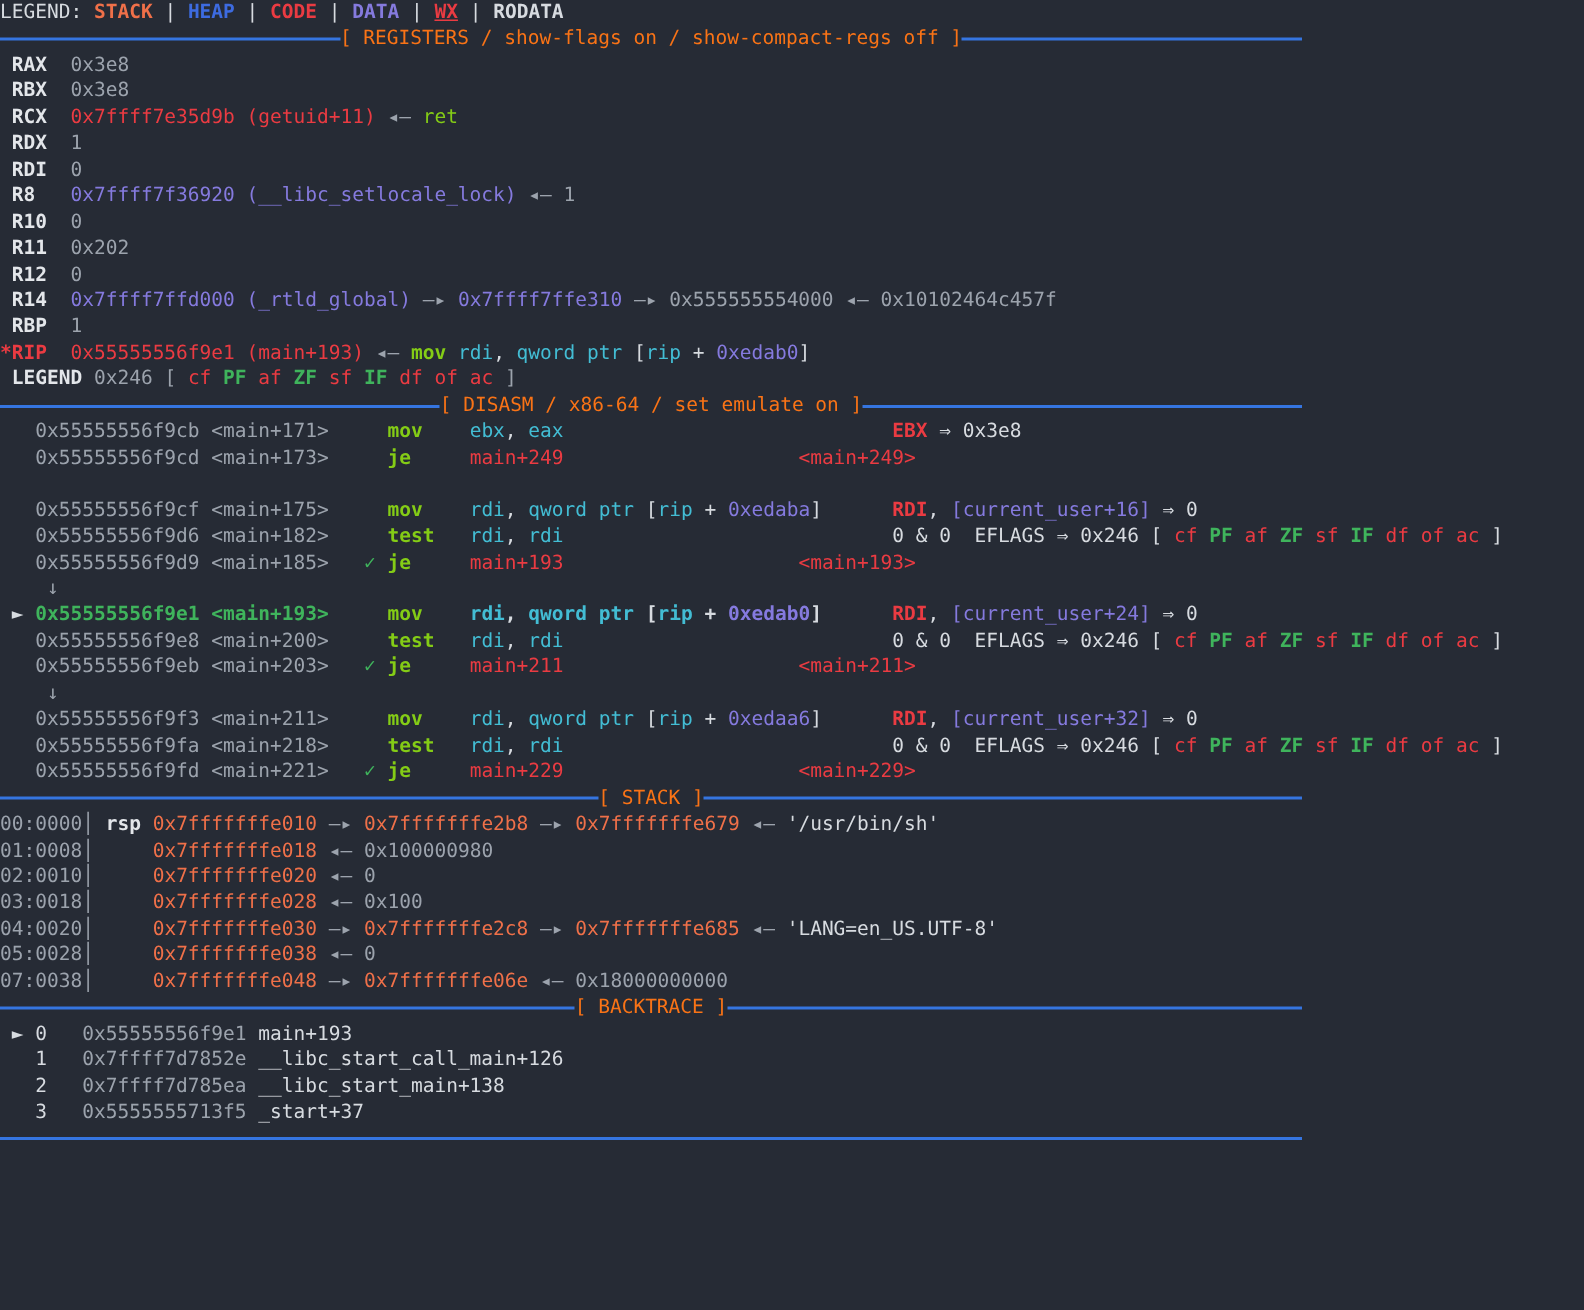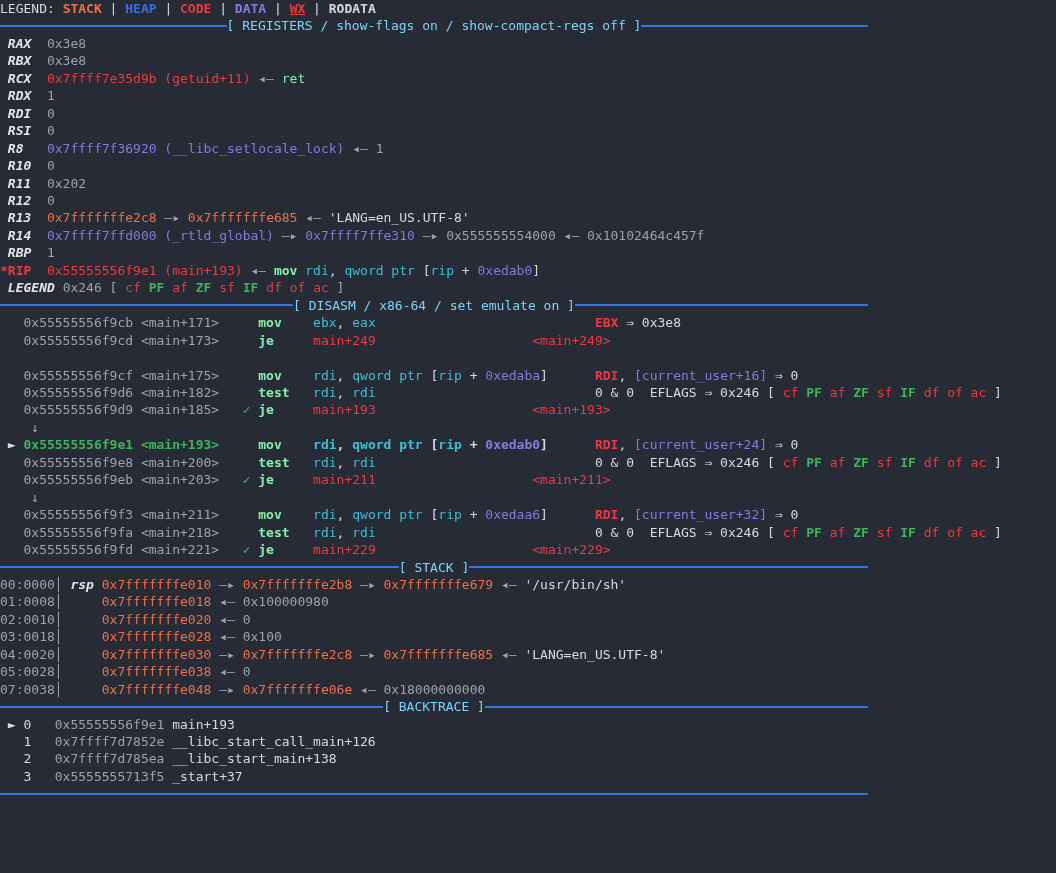--- a/index.html
+++ b/index.html
@@ -8,35 +8,35 @@
     background:#262b35;
     font-family:"DejaVu Sans Mono","Liberation Mono",monospace;
     font-size:13px;
   }
   .term{width:868px;height:873px;}
   .line{height:17.46px;line-height:17.46px;white-space:pre;color:#9ca3ad;}
   .panel{display:block;}
   
   .gy{color:#9ca3ad;}
   .wh{color:#d7dbe0;}
-  .rg{color:#e3e6ea;font-weight:bold;font-style:italic;}
+  .rg{color:#e3e6ea;font-weight:bold;}
   .rd{color:#ea3b42;}
   .or{color:#ef7049;}
   .pu{color:#857ade;}
   .bl{color:#3d6be0;}
-  .yg{color:#86efac;}
+  .yg{color:#84cc16;}
   .cy{color:#43bdd4;}
   .gn{color:#3fb45c;}
   .b{font-weight:bold;}
   .u{text-decoration:underline;}
   
   .sec-header{
     height:17.46px;line-height:17.46px;
     display:flex;align-items:center;
-    color:#7dd3fc;white-space:pre;justify-content:flex-end;
+    color:#f97316;white-space:pre;
   }
   .sec-header::before,.sec-header::after{
     content:"";flex:1 1 auto;border-top:2px solid #3575e0;height:0;
   }
   .sec-header .sec-title{flex:0 0 auto;}
   
   .rule{height:17.46px;position:relative;}
   .rule::before{
     content:"";position:absolute;left:0;right:0;top:8px;
     border-top:2px solid #3575e0;
@@ -53,26 +53,24 @@
 
   <div class="sec-header">
     <span class="sec-title">[ REGISTERS / show-flags on / show-compact-regs off ]</span>
   </div>
   <div class="panel">
       <div class="line"><span class="rg"> RAX  </span><span class="gy">0x3e8</span></div>
       <div class="line"><span class="rg"> RBX  </span><span class="gy">0x3e8</span></div>
       <div class="line"><span class="rg"> RCX  </span><span class="rd">0x7ffff7e35d9b (getuid+11)</span><span class="gy"> ◂— </span><span class="yg">ret</span></div>
       <div class="line"><span class="rg"> RDX  </span><span class="gy">1</span></div>
       <div class="line"><span class="rg"> RDI  </span><span class="gy">0</span></div>
-      <div class="line"><span class="rg"> RSI  </span><span class="gy">0</span></div>
       <div class="line"><span class="rg"> R8   </span><span class="pu">0x7ffff7f36920 (__libc_setlocale_lock)</span><span class="gy"> ◂— </span><span class="gy">1</span></div>
       <div class="line"><span class="rg"> R10  </span><span class="gy">0</span></div>
       <div class="line"><span class="rg"> R11  </span><span class="gy">0x202</span></div>
       <div class="line"><span class="rg"> R12  </span><span class="gy">0</span></div>
-      <div class="line"><span class="rg"> R13  </span><span class="or">0x7fffffffe2c8</span><span class="gy"> —▸ </span><span class="or">0x7fffffffe685</span><span class="gy"> ◂— </span><span class="wh">'LANG=en_US.UTF-8'</span></div>
       <div class="line"><span class="rg"> R14  </span><span class="pu">0x7ffff7ffd000 (_rtld_global)</span><span class="gy"> —▸ </span><span class="pu">0x7ffff7ffe310</span><span class="gy"> —▸ </span><span class="gy">0x555555554000</span><span class="gy"> ◂— </span><span class="gy">0x10102464c457f</span></div>
       <div class="line"><span class="rg"> RBP  </span><span class="gy">1</span></div>
       <div class="line"><span class="rd b">*RIP</span><span>  </span><span class="rd">0x55555556f9e1 (main+193)</span><span class="gy"> ◂— </span><span class="yg b">mov</span><span> </span><span class="cy">rdi</span><span class="wh">, </span><span class="cy">qword ptr </span><span class="wh">[</span><span class="cy">rip</span><span class="wh"> + </span><span class="pu">0xedab0</span><span class="wh">]</span></div>
       <div class="line"><span class="rg"> LEGEND </span><span class="gy">0x246</span><span class="gy"> [ </span><span class="rd">cf </span><span class="gn b">PF </span><span class="rd">af </span><span class="gn b">ZF </span><span class="rd">sf </span><span class="gn b">IF </span><span class="rd">df </span><span class="rd">of </span><span class="rd">ac</span><span class="gy"> ]</span></div>
     </div>
 
   <div class="sec-header">
     <span class="sec-title">[ DISASM / x86-64 / set emulate on ]</span>
   </div>
   <div class="panel">

